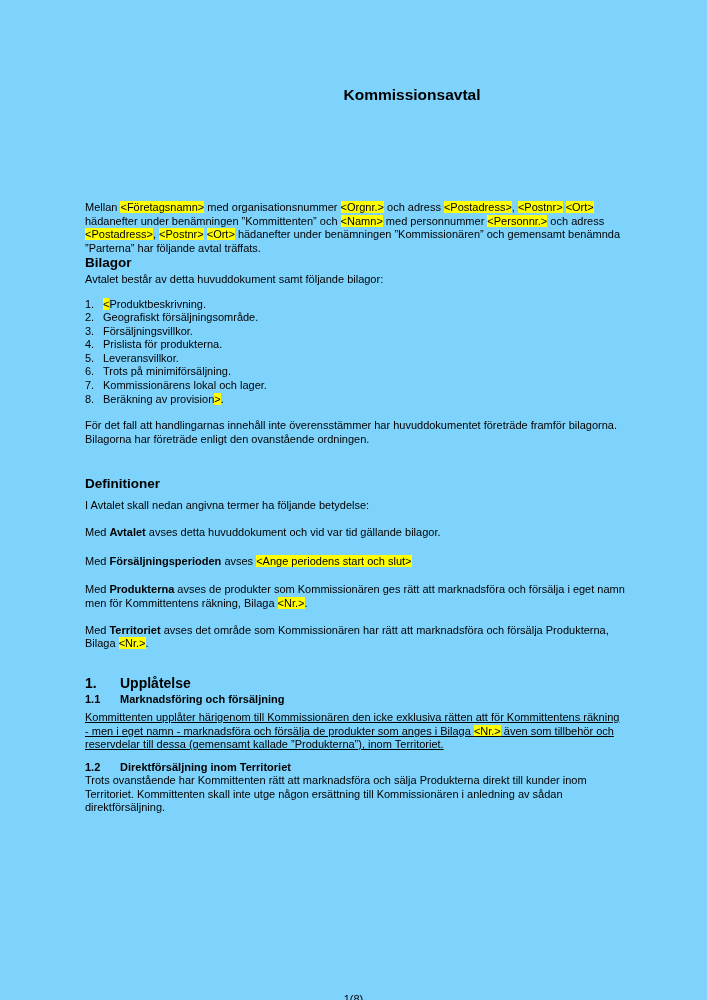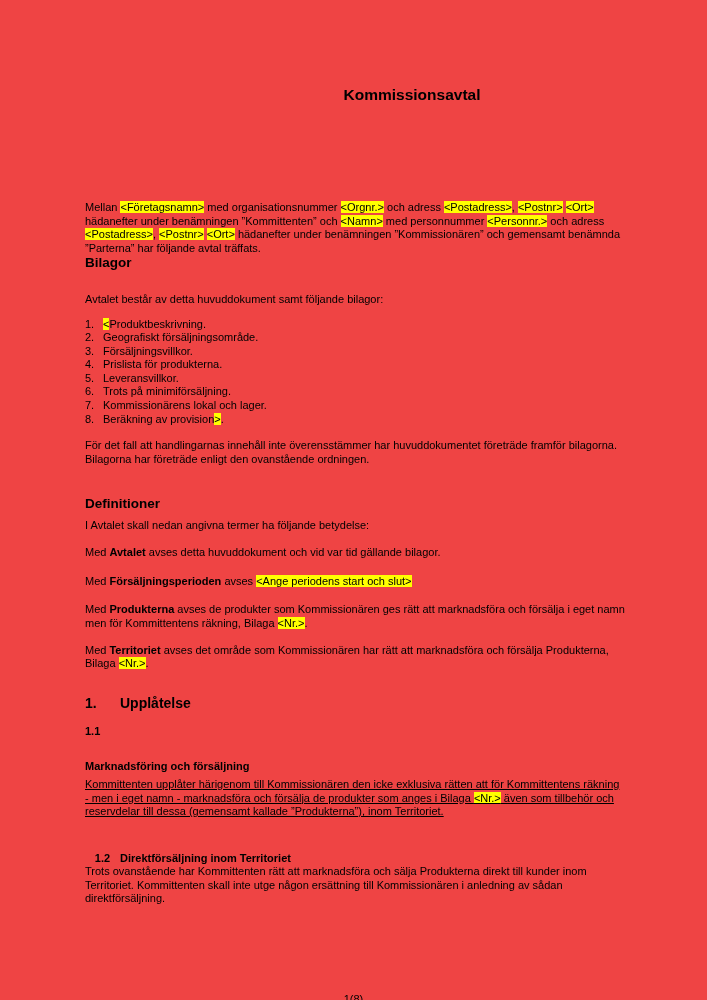--- a/index.html
+++ b/index.html
@@ -1,21 +1,21 @@
 <!DOCTYPE html>
 <html><head>
 <meta charset="utf-8">
 <style>
   * { margin: 0; padding: 0; box-sizing: border-box; }
   html, body { background: #ffffff; }
   .page {
     position: relative;
     width: 707px;
     height: 1000px;
-    background: #ef4444;
+    background: #7dd3fc;
     font-family: "Liberation Sans", "DejaVu Sans", sans-serif;
     color: #000000;
     overflow: hidden;
   }
   .doc {
     position: absolute;
     left: 85px;
     top: 0;
     width: 540px;
     font-size: 11px;
@@ -29,21 +29,21 @@
     text-align: center;
     padding-left: 114px;
   }
   .p-intro { margin-top: 97px; }
   .h-main {
     font-size: 13.5px;
     line-height: 16px;
     font-weight: bold;
   }
   .h-bilagor { }
-  .lead-bilagor { margin-top: 22px; }
+  .lead-bilagor { margin-top: 2px; }
   .list { margin-top: 11px; }
   .list-row { display: flex; line-height: 13.6px; }
   .list-num { width: 18px; flex: 0 0 18px; }
   .p-precedence { margin-top: 13px; }
   .h-definitioner { margin-top: 30px; }
   .lead-definitioner { margin-top: 7px; }
   .p-def1 { margin-top: 13px; }
   .p-def2 { margin-top: 15.5px; }
   .p-def3 { margin-top: 15px; }
   .p-def4 { margin-top: 13.5px; }
@@ -53,23 +53,23 @@
     line-height: 17px;
     font-weight: bold;
     display: flex;
   }
   .h-section .sec-num { width: 35px; flex: 0 0 35px; }
   .h-sub {
     font-weight: bold;
     display: flex;
   }
   .h-sub .sub-num { width: 35px; flex: 0 0 35px; }
-  .h-sub-11 { margin-top: 13px; flex-direction: column; }
+  .h-sub-11 { margin-top: 1px; }
   .p-sub-11 { margin-top: 5px; text-decoration: underline; }
-  .h-sub-12 { margin-top: 33px; text-align: center; }
+  .h-sub-12 { margin-top: 9px; }
   .p-sub-12 { margin-top: 0; }
   .hl { background: #ffff00; }
   .b { font-weight: bold; }
   .footer {
     position: absolute;
     left: 0;
     top: 993px;
     width: 100%;
     text-align: center;
     font-size: 11px;

